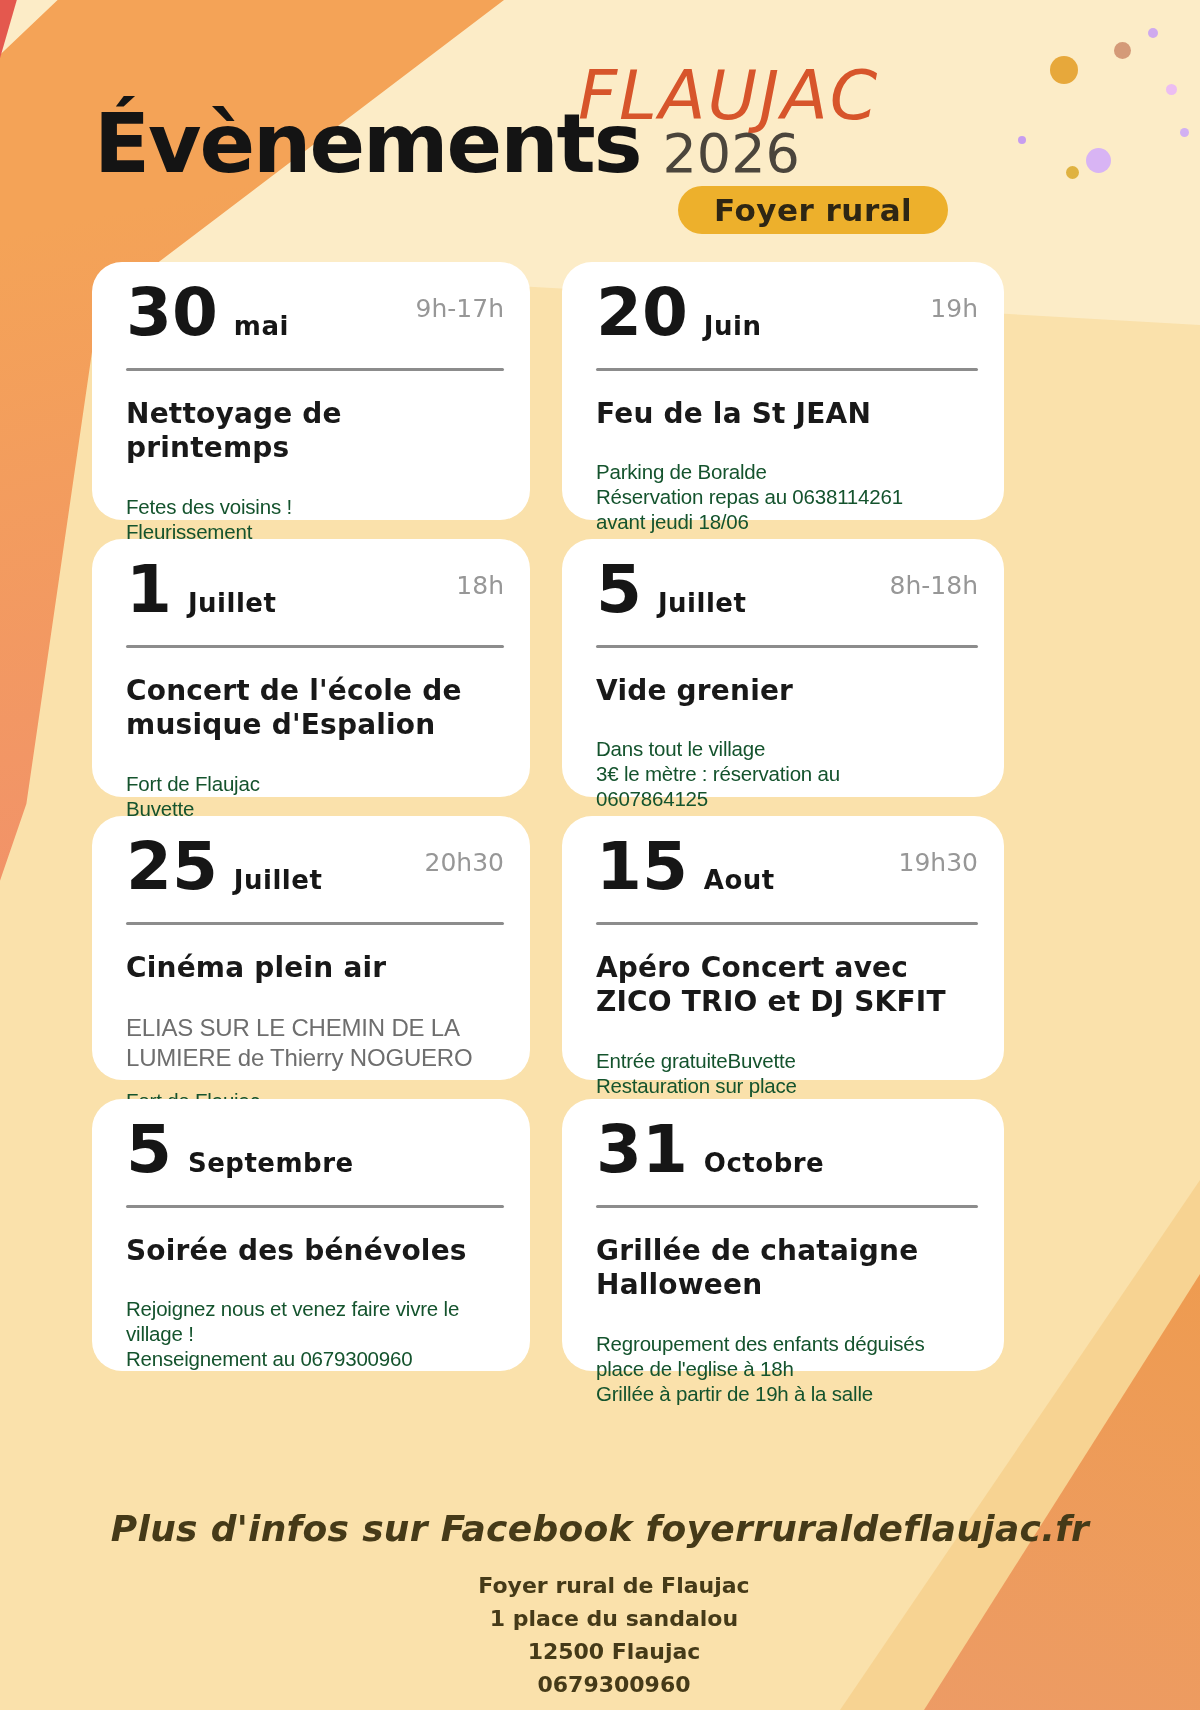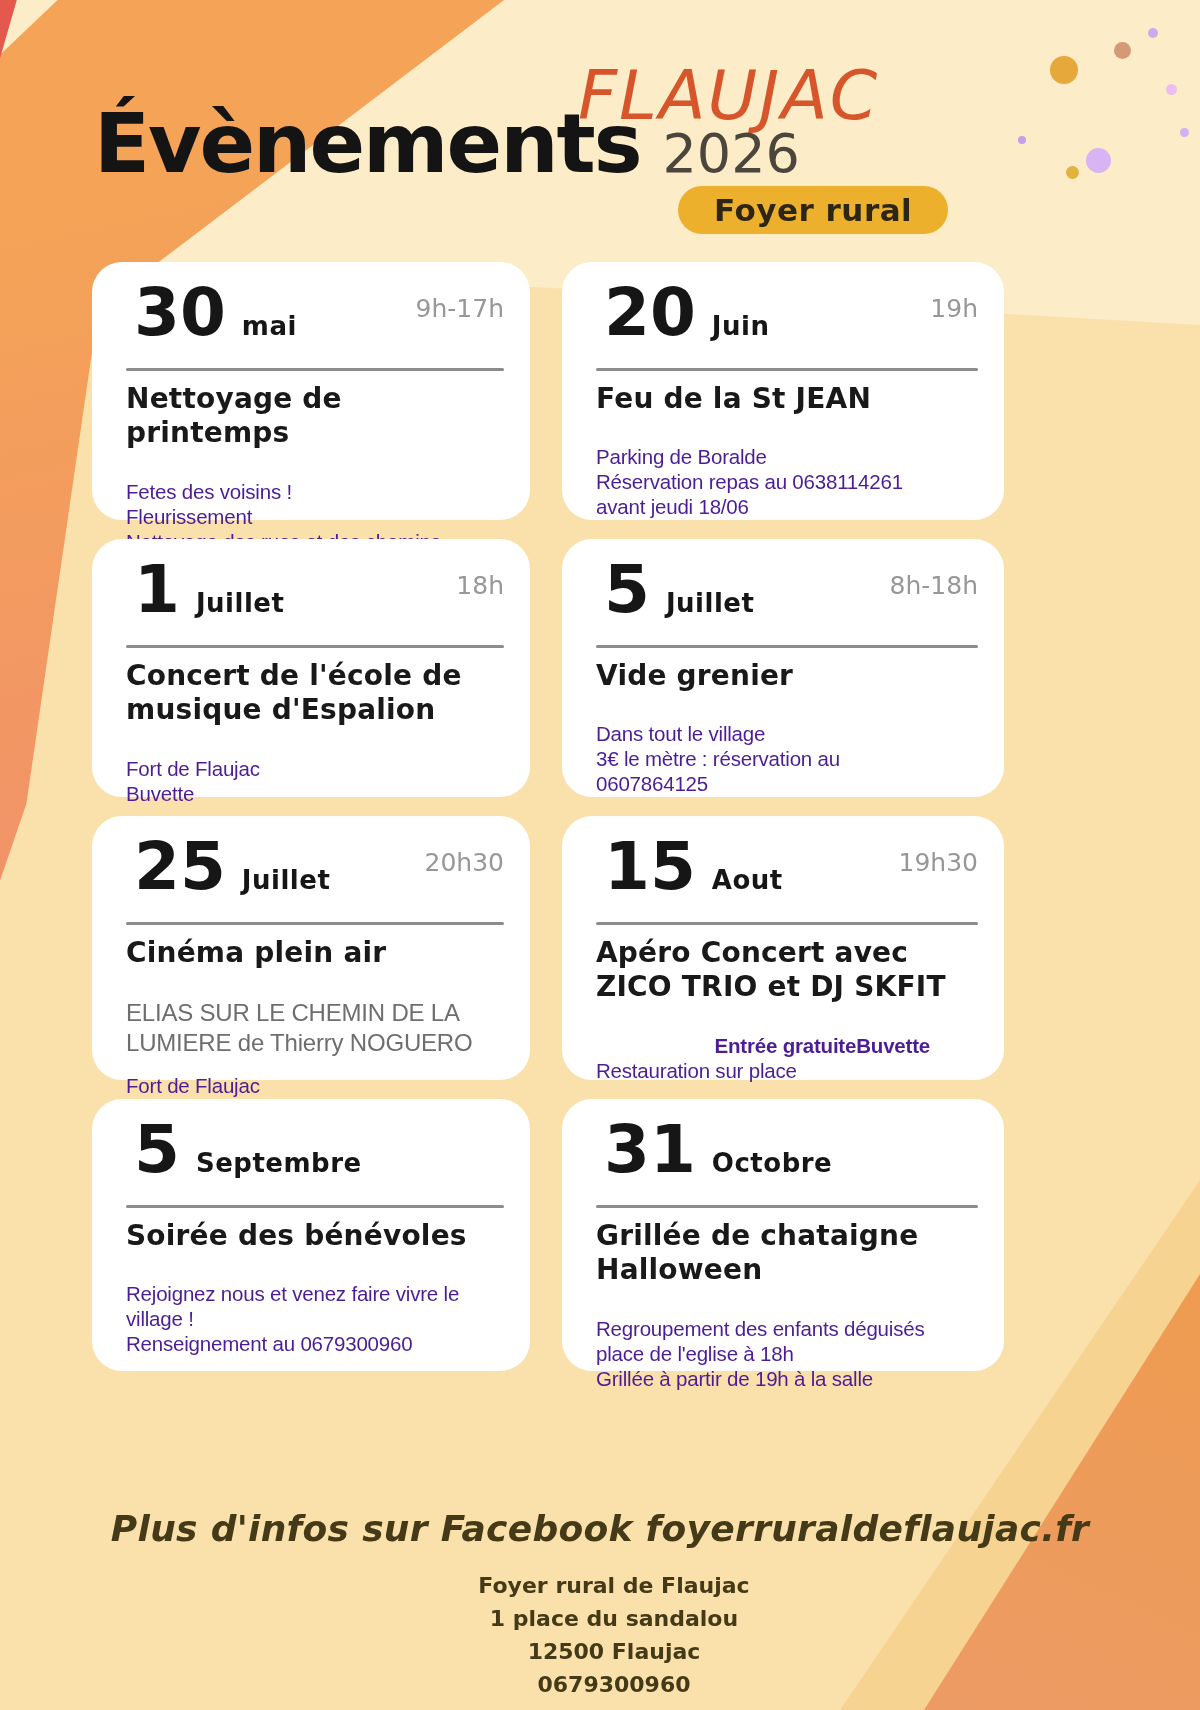--- a/index.html
+++ b/index.html
@@ -61,32 +61,32 @@
     position:absolute;left:92px;top:262px;
     display:grid;grid-template-columns:438px 442px;
     grid-template-rows:258px 258px 264px 272px;
     column-gap:32px;row-gap:19px;
   }
   .card{
     background:#ffffff;border-radius:30px;
     padding:18px 26px 14px 34px;
     display:flex;flex-direction:column;
   }
-  .date-row{display:flex;align-items:baseline;margin-left:8px;}
+  .date-row{display:flex;align-items:baseline;}
   .day{font-size:66px;font-weight:800;line-height:1;color:#161616;}
   .month{font-size:26px;font-weight:700;margin-left:16px;color:#161616;letter-spacing:.5px;}
   .time{align-self:flex-start;margin-left:auto;margin-top:14px;font-size:25px;color:#979797;}
   .divider{height:3px;background:#8c8c8c;border-radius:2px;margin-top:22px;flex:none;}
-  .event-title{font-size:28px;font-weight:800;line-height:1.22;color:#191919;margin-top:11px;letter-spacing:.2px;}
+  .event-title{font-size:28px;font-weight:800;line-height:1.22;color:#191919;margin-top:26px;letter-spacing:.2px;}
   .body{margin-top:5px;font-family:"Liberation Sans",sans-serif;}
-  .line{font-size:20.5px;line-height:25px;color:#4c1d95;white-space:nowrap;letter-spacing:-.2px;}
+  .line{font-size:20.5px;line-height:25px;color:#14532d;white-space:nowrap;letter-spacing:-.2px;}
   .line.wrap{white-space:normal;}
   .line.film{font-size:24px;line-height:30px;color:#6e6e6e;}
   .line.mt{margin-top:15px;}
-  .split{display:flex;justify-content:flex-end;padding-right:48px;font-weight:bold;}
+  .split{display:flex;justify-content:flex-start;padding-right:48px;}
   
   .footer{position:absolute;left:0;width:100%;top:1508px;text-align:center;}
   .footer-info{
     font-size:36px;font-weight:700;font-style:italic;color:#453a18;letter-spacing:.3px;
   }
   .footer-lines{margin-top:20px;font-size:22px;font-weight:700;color:#453a18;line-height:33px;padding-left:28px;}
 </style>
 </head>
 <body>
 

